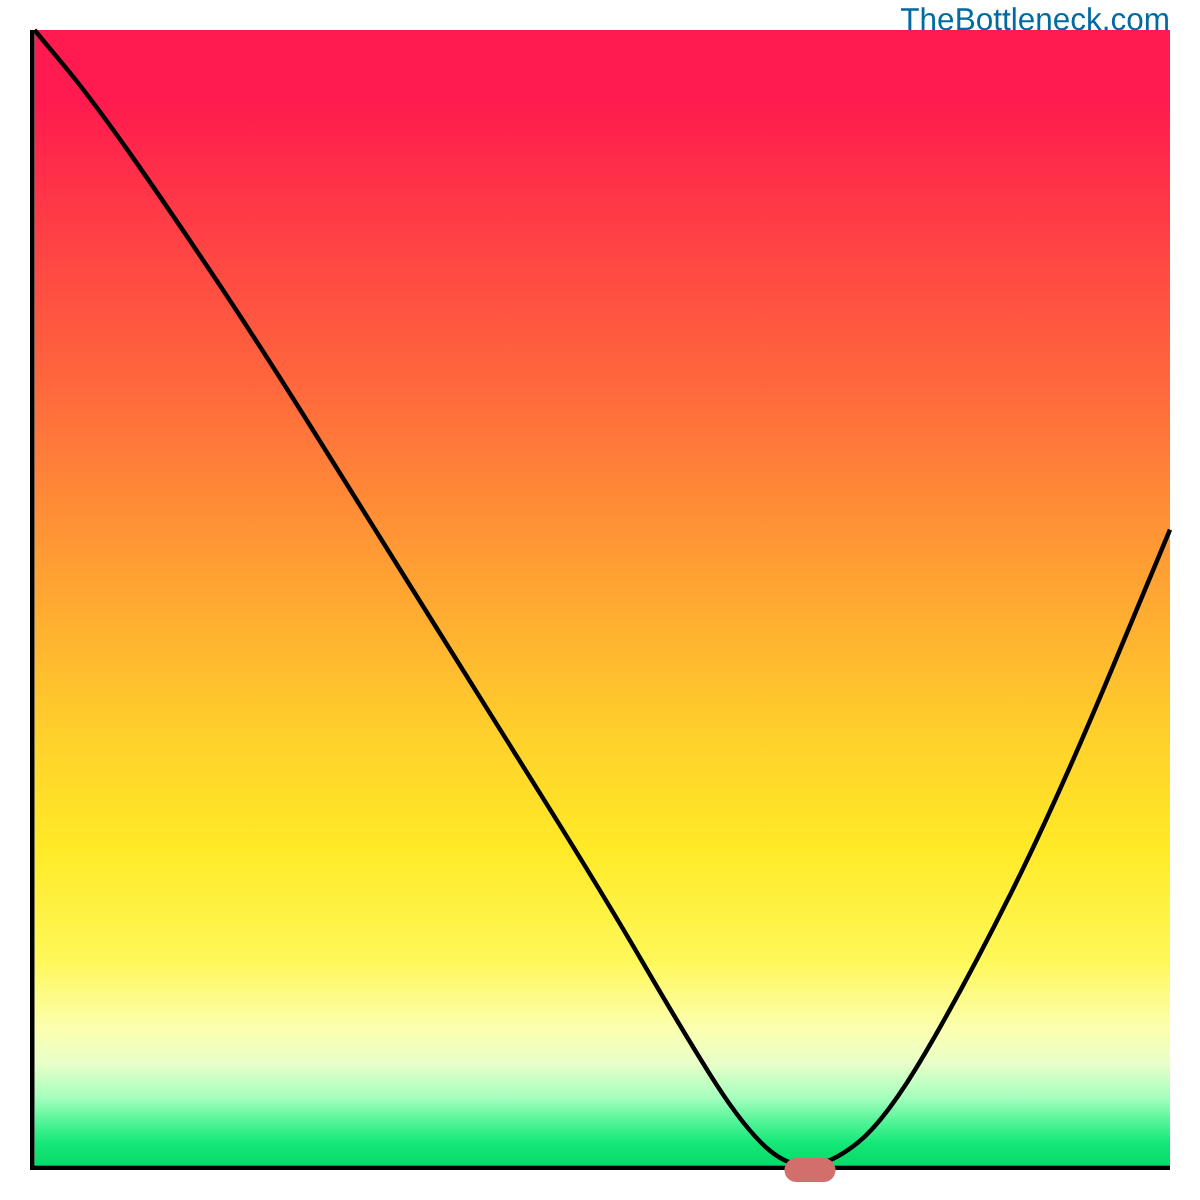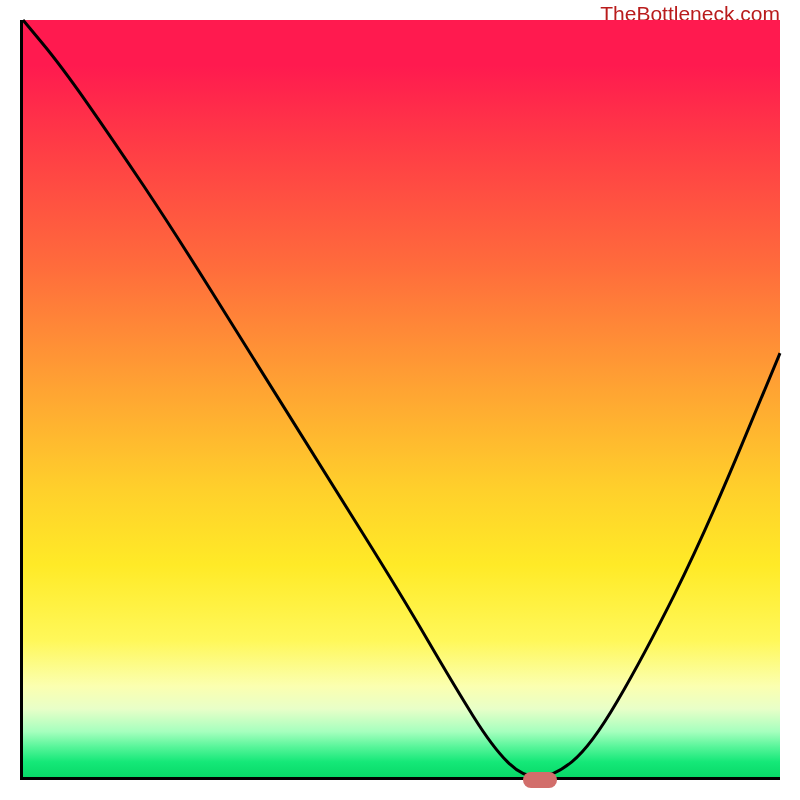--- a/index.html
+++ b/index.html
@@ -40,21 +40,21 @@
       #08d968 100%
     );
     border-left: 3px solid #000;
     border-bottom: 3px solid #000;
     box-sizing: border-box;
   }
   .watermark {
     position: absolute;
     top: 2px;
     right: 20px;
-    color: #b91c1c;
+    color: #0369a1;
     font-size: 21px;
     font-weight: 400;
     letter-spacing: 0px;
     user-select: none;
   }
   svg.curve {
     position: absolute;
     left: 0;
     top: 0;
     width: 100%;

